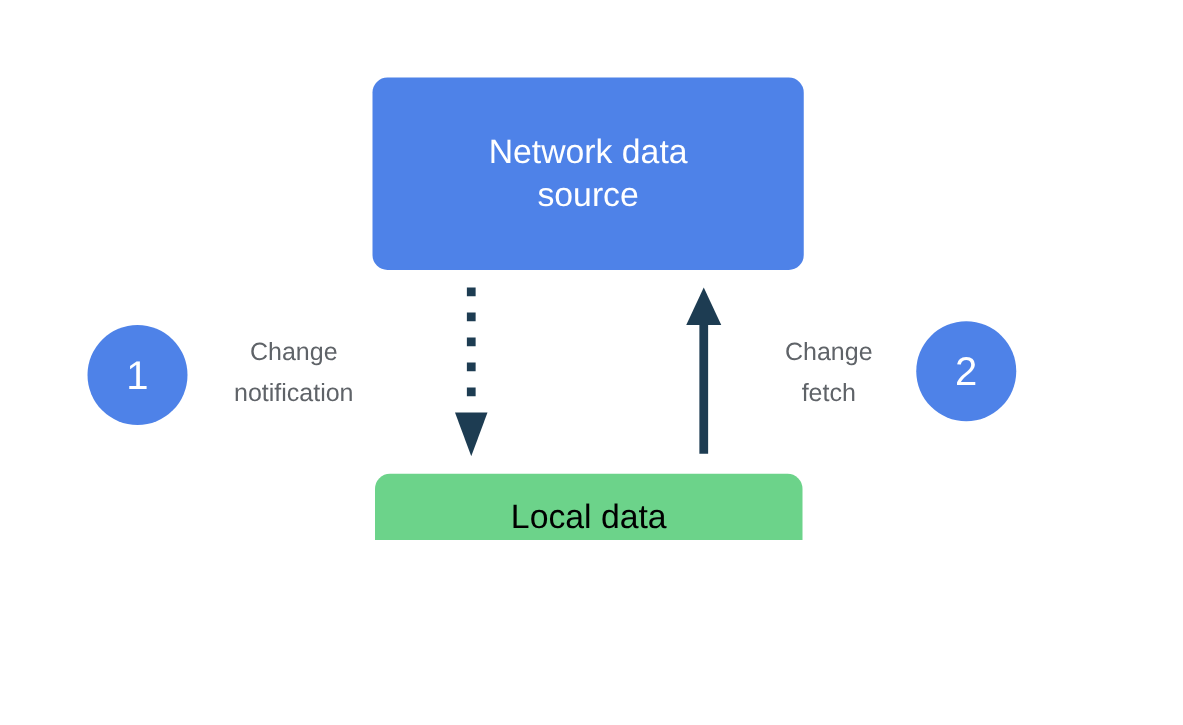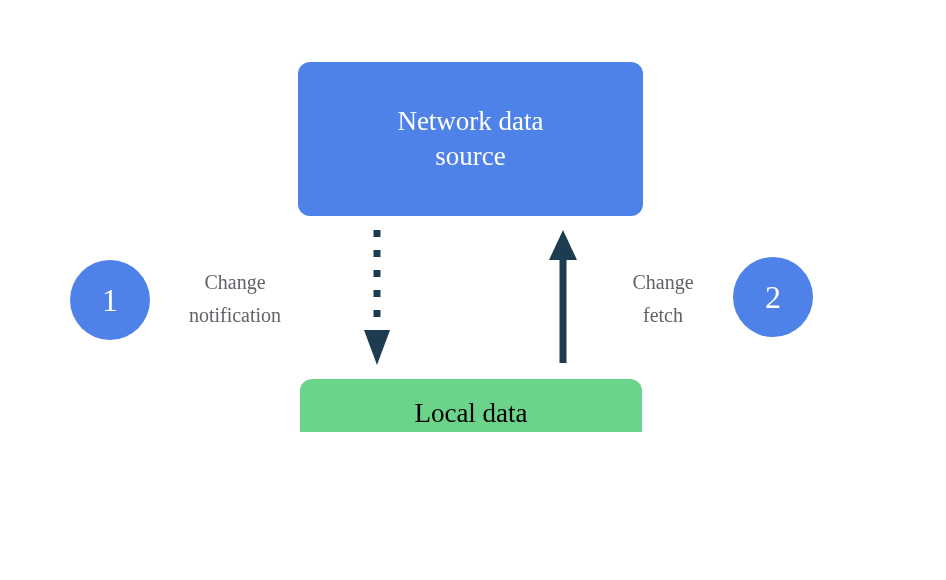--- a/index.html
+++ b/index.html
@@ -7,21 +7,20 @@
     padding: 0;
     background: #ffffff;
     font-family: "Liberation Sans", sans-serif;
   }
   .canvas {
     position: relative;
     width: 946px;
     height: 432px;
     background: #ffffff;
     overflow: hidden;
-    font-family: Liberation Serif, serif;
   }
   .node {
     position: absolute;
     border-radius: 12px;
     display: flex;
     align-items: center;
     justify-content: center;
     text-align: center;
   }
   .node-label {

